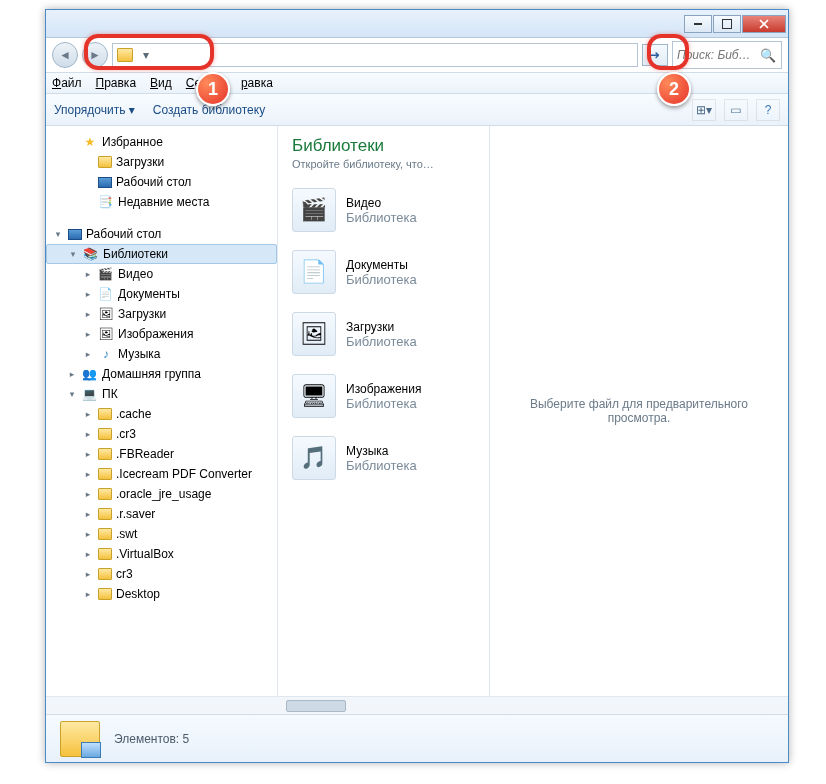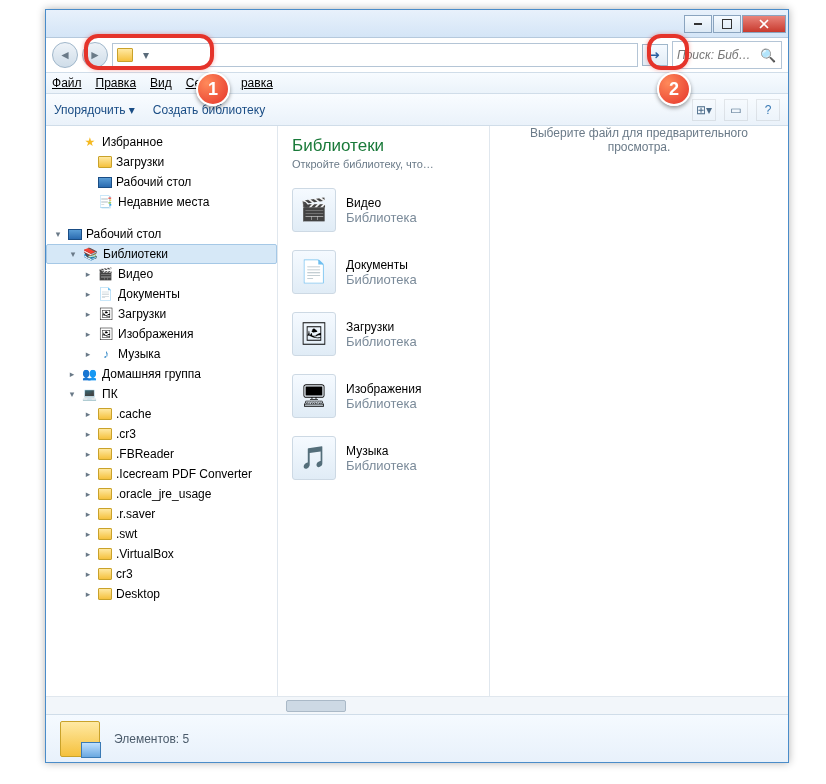--- a/index.html
+++ b/index.html
@@ -18,21 +18,21 @@
 .navbtn { width: 26px; height: 26px; border-radius: 50%; background: linear-gradient(#eef3f8,#cfdde9); border: 1px solid #9fb6ca; display:flex; align-items:center; justify-content:center; color:#6a7a88; }
 .address { flex: 1; height: 24px; border: 1px solid #b4c5d6; background:#fff; display:flex; align-items:center; padding: 0 4px; position:relative; }
 .address .folder-icon { width:16px; height:14px; background:linear-gradient(#ffe9a3,#f5c13d); border:1px solid #c9a22a; border-radius:1px; margin-right:4px; }
 .address input { border:none; outline:none; flex:1; font-size:12px; }
 .address .chev { color:#5a6b7a; padding:0 6px; }
 .gobtn { width:26px; height:22px; border:1px solid #9fb6ca; background:linear-gradient(#f5faff,#e2ecf5); display:flex; align-items:center; justify-content:center; color:#2a5fa0; }
 .searchbox { width:110px; height:28px; border:1px solid #b4c5d6; background:#fff; display:flex; align-items:center; padding:0 4px; }
 .searchbox input { border:none; outline:none; flex:1; font-style:italic; color:#7a8a99; width:70px; font-size:12px; }
 .searchbox .mag { color:#4a7ab5; font-size:13px; }
 
-.menubar { height:22px; background:linear-gradient(#f7fbff,#ebf3fa); border-top:1px solid #d0dde9; border-bottom:1px solid #d0dde9; display:flex; align-items:center; padding:0 6px; gap:14px;text-decoration:underline; }
+.menubar { height:22px; background:linear-gradient(#f7fbff,#ebf3fa); border-top:1px solid #d0dde9; border-bottom:1px solid #d0dde9; display:flex; align-items:center; padding:0 6px; gap:14px; }
 .menubar span { text-decoration: underline; text-decoration-color: rgba(0,0,0,0); }
 .menubar span::first-letter { text-decoration: underline; }
 
 .toolbar { height:32px; background:linear-gradient(#f9fcff,#eaf2fa); border-bottom:1px solid #d0dde9; display:flex; align-items:center; padding:0 8px; gap:18px; color:#1a4d85; }
 .toolbar .right { margin-left:auto; display:flex; gap:8px; align-items:center; color:#4a6a88; }
 .toolbar .viewbtn { width:24px; height:22px; border:1px solid rgba(0,0,0,0.08); display:flex; align-items:center; justify-content:center; }
 
 .body { flex:1; display:flex; overflow:hidden; }
 .sidebar { width:232px; border-right:1px solid #e0e7ee; overflow-y:auto; padding:6px 0; background:#fff; }
 .tree-item { display:flex; align-items:center; gap:4px; padding:2px 6px; height:20px; cursor:default; }
@@ -52,21 +52,21 @@
 
 .main { flex:1; display:flex; }
 .listpane { width:212px; border-right:1px solid #e0e7ee; padding:10px 14px; overflow-y:auto; }
 .listpane h2 { color:#1a7a3a; font-size:17px; font-weight:400; }
 .listpane .sub { color:#6a7a88; margin:2px 0 14px; font-size:11px; }
 .lib-item { display:flex; align-items:center; gap:10px; margin:18px 0; }
 .lib-item .big-ic { width:44px; height:44px; border:1px solid #cdd9e4; background:linear-gradient(#f5faff,#e0ecf6); display:flex; align-items:center; justify-content:center; font-size:22px; border-radius:3px; }
 .lib-item .txt .name { font-size:12px; }
 .lib-item .txt .type { color:#7a8a99; font-size:13px; }
 
-.preview { flex:1; display:flex; justify-content:center; color:#6a7a88; font-size:12px; padding:0 20px; text-align:center; }
+.preview { flex:1; display:flex; align-items:center; justify-content:center; color:#6a7a88; font-size:12px; padding:0 20px; text-align:center; }
 
 .hscroll { height:18px; border-top:1px solid #e0e7ee; background:#f2f6fa; display:flex; align-items:center; }
 .hscroll .thumb { width:60px; height:12px; background:#cdd9e4; border:1px solid #aab9c7; border-radius:2px; margin-left:240px; }
 
 .status { height:48px; border-top:1px solid #d0dde9; background:linear-gradient(#f5faff,#e8f1fb); display:flex; align-items:center; padding:0 14px; gap:14px; }
 .status .stat-ic { width:40px; height:36px; background:linear-gradient(#ffe9a3,#f5c13d); border:1px solid #c9a22a; border-radius:2px; position:relative; }
 .status .stat-ic::after { content:''; position:absolute; bottom:-2px; right:-2px; width:18px; height:14px; background:linear-gradient(#bfe0ff,#6aa8e0); border:1px solid #3a7ab5; }
 .status .stat-txt { color:#4a5a6a; }
 
 

